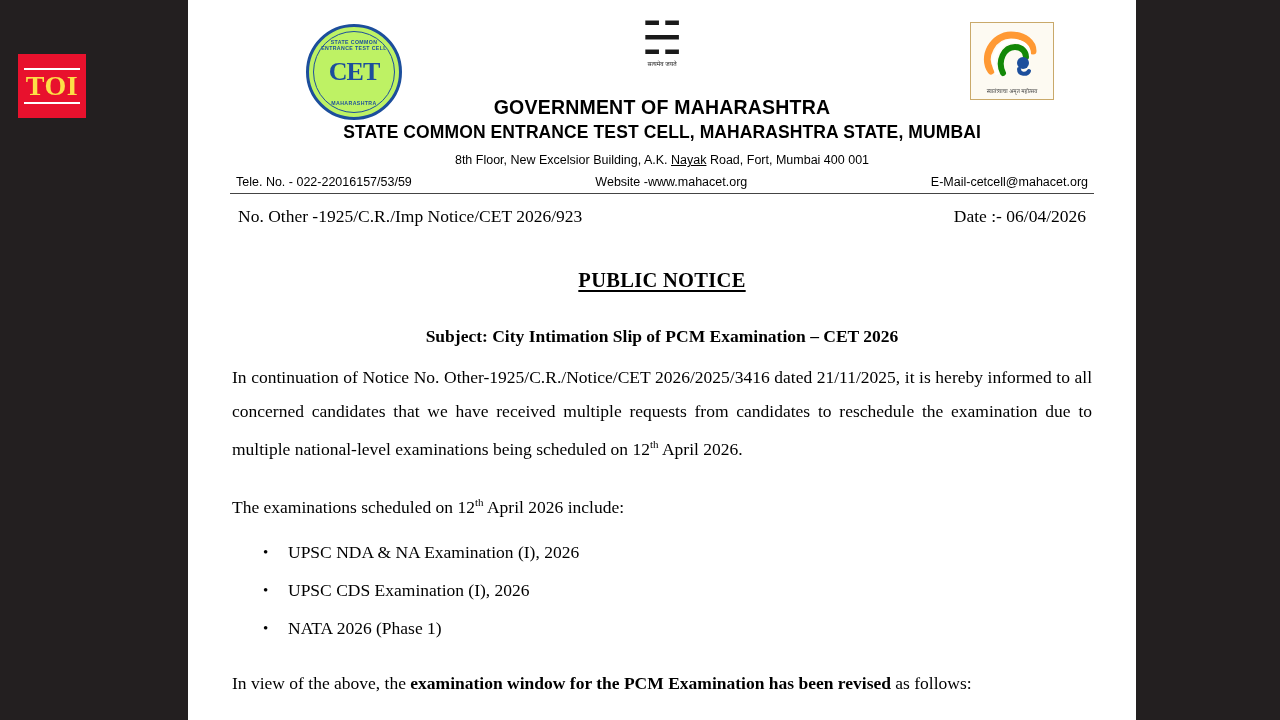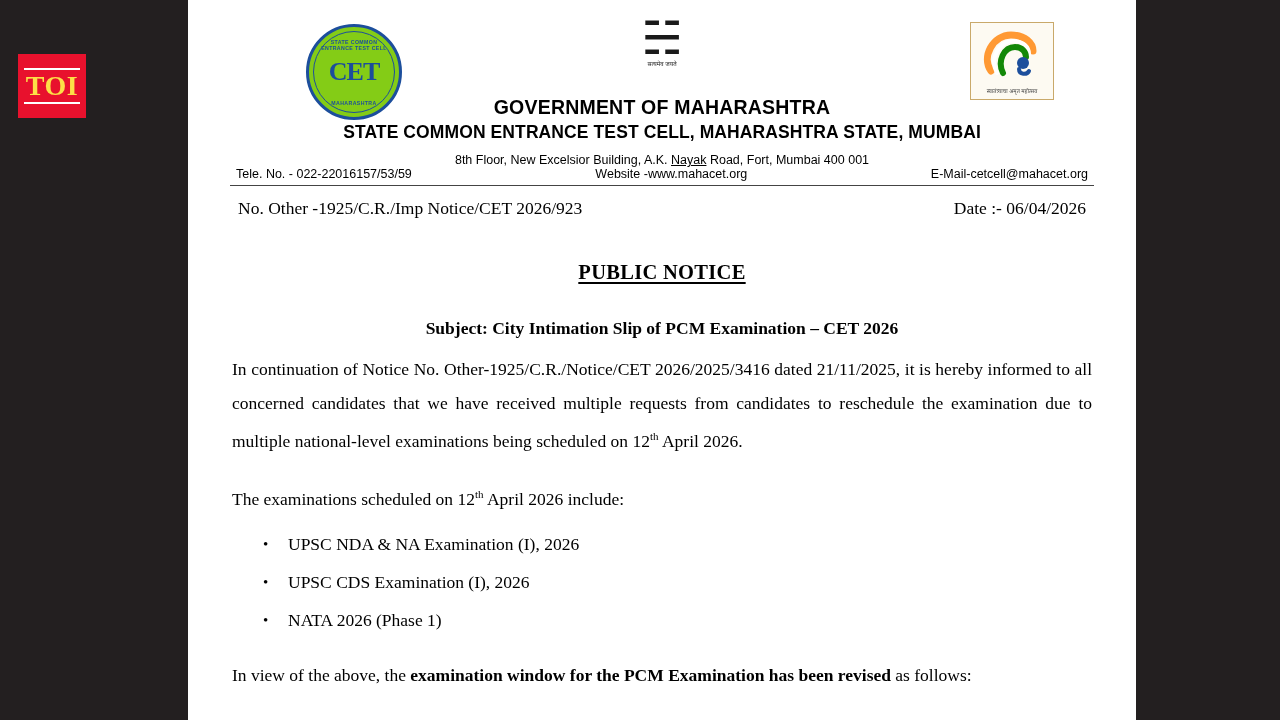--- a/index.html
+++ b/index.html
@@ -65,21 +65,21 @@
     height: 146px;
   }
 
   .cet-logo {
     position: absolute;
     left: 76px;
     top: 16px;
     width: 96px;
     height: 96px;
     border-radius: 50%;
-    background: #84cc16;
+    background: #bef264;
     border: 3px solid #1c4e9c;
     box-sizing: border-box;
     display: flex;
     align-items: center;
     justify-content: center;
   }
   .cet-logo .ring {
     width: 80px;
     height: 80px;
     border-radius: 50%;
@@ -186,21 +186,21 @@
     font-size: 12.5px;
     margin-top: -1px;
   }
   .address u { text-decoration: underline; }
 
   .contact-row {
     display: flex;
     justify-content: space-between;
     font-family: "Liberation Sans", sans-serif;
     font-size: 12.5px;
-    margin-top: 0;
+    margin-top: 8px;
     padding: 0 6px 4px 6px;
     border-bottom: 1px solid #444;
   }
 
   .ref-row {
     display: flex;
     justify-content: space-between;
     font-size: 17.5px;
     margin-top: 12px;
     padding: 0 8px;

